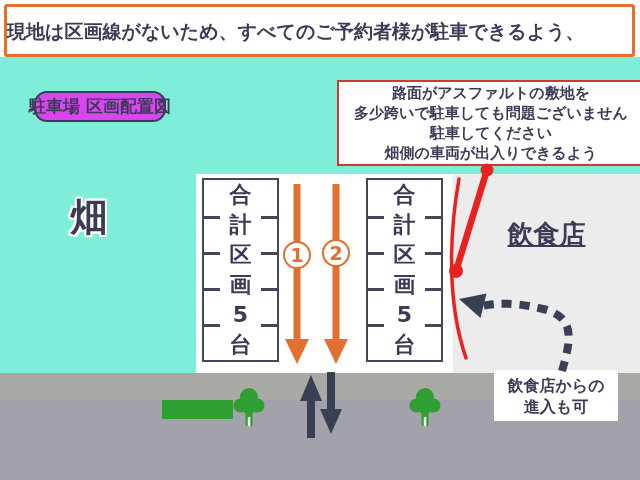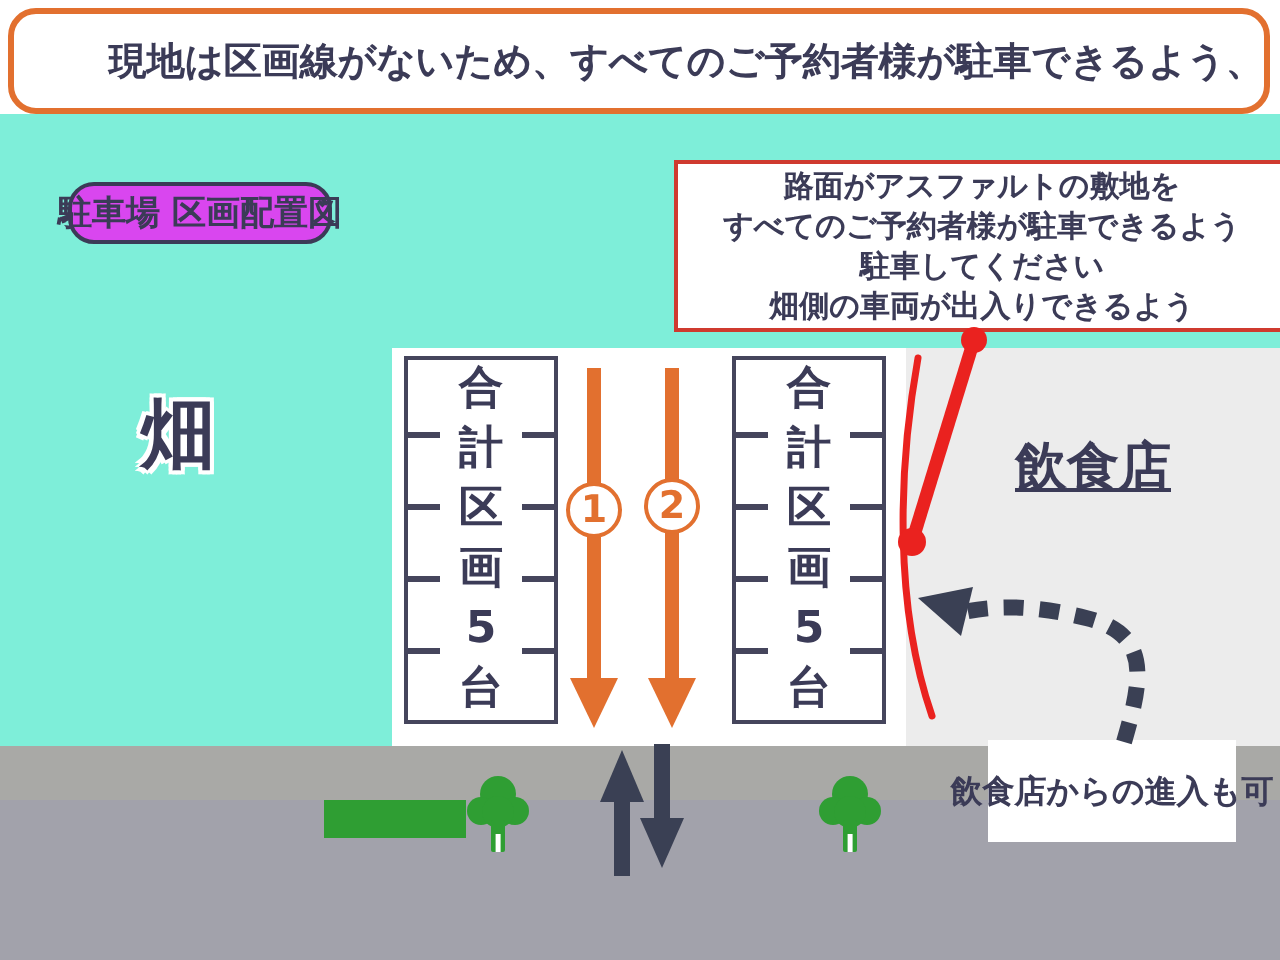--- a/index.html
+++ b/index.html
@@ -2,22 +2,22 @@
 <html style="--teal: #7eeed9; --orange: #e2702f; --red: #ea221f; --callout_border: #cf3a2f; --navy: #3b3b57; --column_border: #45455c; --road_arrow: #3a4054; --green: #2f9e33; --restaurant_gray: #ececec; --road_upper: #a9a9a6; --road_lower: #a2a2ab;"><head>
 <meta charset="utf-8">
 <style>
   html,body{margin:0;padding:0;}
   body{font-family:"DejaVu Sans","Liberation Sans",sans-serif;background:#fff;}
   .stage{position:relative;width:640px;height:480px;overflow:hidden;background:#fff;}
   .abs{position:absolute;}
 
   
   .banner{left:4px;top:4px;width:631px;height:53px;box-sizing:border-box;
-    background:#fff;border:3px solid var(--orange);border-radius:14px;
-    display:flex;flex-direction:column;justify-content:center;align-items:flex-end;
+    background:#fff;border:3px solid var(--orange);border-radius:3px;
+    display:flex;flex-direction:column;justify-content:center;align-items:flex-start;
     color:var(--navy);font-weight:bold;font-size:19px;line-height:24px;white-space:nowrap;}
 
   
   .field-bg{left:0;top:57px;width:640px;height:316px;background:var(--teal);}
   .restaurant-bg{left:453px;top:174px;width:187px;height:199px;background:var(--restaurant_gray);}
   .parking-strip{left:196px;top:174px;width:257px;height:199px;background:#fff;}
   .road-upper{left:0;top:373px;width:640px;height:27px;background:var(--road_upper);}
   .road-lower{left:0;top:400px;width:640px;height:80px;background:var(--road_lower);}
 
   
@@ -51,21 +51,21 @@
 
   
   .route-badge{width:28px;height:28px;box-sizing:border-box;border:2.5px solid var(--orange);
     border-radius:50%;background:#fff;color:var(--orange);font-size:19px;font-weight:bold;
     display:flex;align-items:center;justify-content:center;z-index:6;}
   .badge1{left:283px;top:241px;}
   .badge2{left:322px;top:239px;}
 
   
   .entry-note{left:494px;top:370px;width:124px;height:51px;background:#fff;
-    display:flex;justify-content:center;align-items:center;
+    display:flex;flex-direction:column;justify-content:center;align-items:center;
     color:var(--navy);font-weight:bold;font-size:16px;line-height:21px;white-space:nowrap;}
 
   
   .overlay{left:0;top:0;width:640px;height:480px;pointer-events:none;z-index:5;}
   .orange-stroke{stroke:var(--orange);}
   .orange-fill{fill:var(--orange);}
   .red-stroke{stroke:var(--red);}
   .red-fill{fill:var(--red);}
   .navy-stroke{stroke:var(--road_arrow);}
   .navy-fill{fill:var(--road_arrow);}
@@ -85,21 +85,21 @@
   <div class="abs banner">
     <div>現地は区画線がないため、すべてのご予約者様が駐車できるよう、</div>
   </div>
 
   <div class="abs title-box">駐車場 区画配置図</div>
 
   <div class="abs field-label">畑</div>
 
   <div class="abs callout">
     <div>路面がアスファルトの敷地を</div>
-    <div>すべてのご予約者様が駐車できるよう</div>
+    <div>多少跨いで駐車しても問題ございません</div>
     <div>駐車してください</div>
     <div>畑側の車両が出入りできるよう</div>
   </div>
 
   <div class="abs restaurant-label">
     <div>飲食店</div>
   </div>
 
   <div class="abs column column-left">
     <div class="divider l d1"></div>

